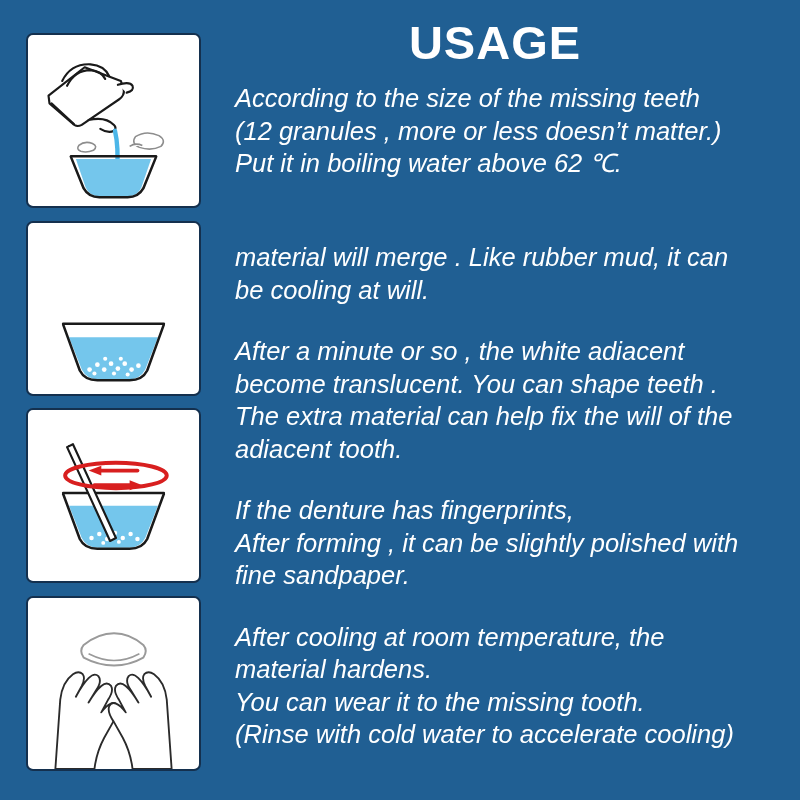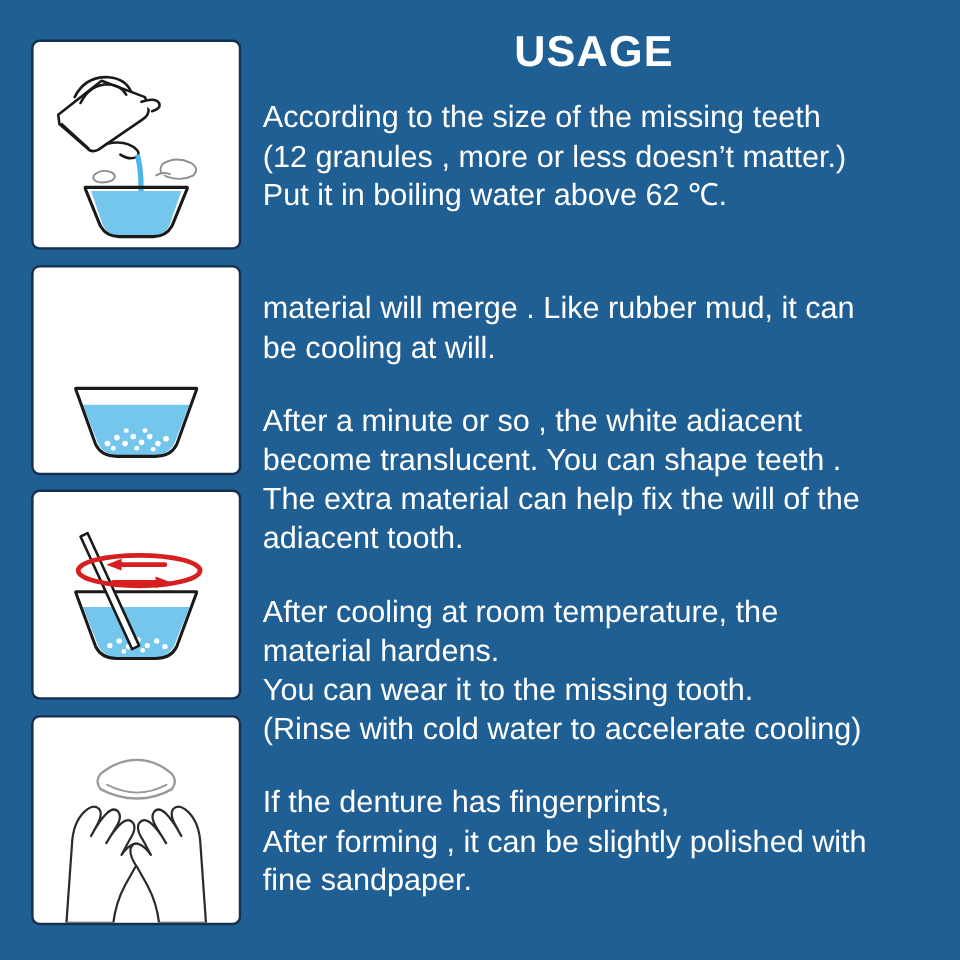--- a/index.html
+++ b/index.html
@@ -51,38 +51,39 @@
   }
 
   
   #title {
     position: absolute;
     left: 210px;
     top: 14px;
     width: 570px;
     text-align: center;
     color: #ffffff;
-    font-size: 36px;
+    font-size: 47px;
     font-weight: bold;
     letter-spacing: 1px;
     line-height: 58px;
     font-family: "Liberation Sans", sans-serif;
   }
   #text-column {
     position: absolute;
     left: 219px;
     top: 82px;
     width: 570px;
     color: #ffffff;
     font-size: 25.5px;
     line-height: 32.5px;
     font-family: "Liberation Sans", sans-serif;
   }
   .para {
-    margin: 0 0 29px 0;
+    margin: 0 0 29px 16px;
+    font-style: italic;
   }
   .para:last-child {
     margin-bottom: 0;
   }
   .line {
     white-space: nowrap;
   }
 </style>
 </head>
 <body>
@@ -219,27 +220,27 @@
     </p>
 
     <p class="para">
       <span class="line">After a minute or so , the white adiacent</span><br>
       <span class="line">become translucent. You can shape teeth .</span><br>
       <span class="line">The extra material can help fix the will of the</span><br>
       <span class="line">adiacent tooth.</span>
     </p>
 
     <p class="para">
+      <span class="line">If the denture has fingerprints,</span><br>
+      <span class="line">After forming , it can be slightly polished with</span><br>
+      <span class="line">fine sandpaper.</span>
+    </p>
+
+    <p class="para">
       <span class="line">After cooling at room temperature, the</span><br>
       <span class="line">material hardens.</span><br>
       <span class="line">You can wear it to the missing tooth.</span><br>
       <span class="line">(Rinse with cold water to accelerate cooling)</span>
     </p>
 
-    <p class="para">
-      <span class="line">If the denture has fingerprints,</span><br>
-      <span class="line">After forming , it can be slightly polished with</span><br>
-      <span class="line">fine sandpaper.</span>
-    </p>
-
   </div>
 
 </div>
 
 </body></html>

